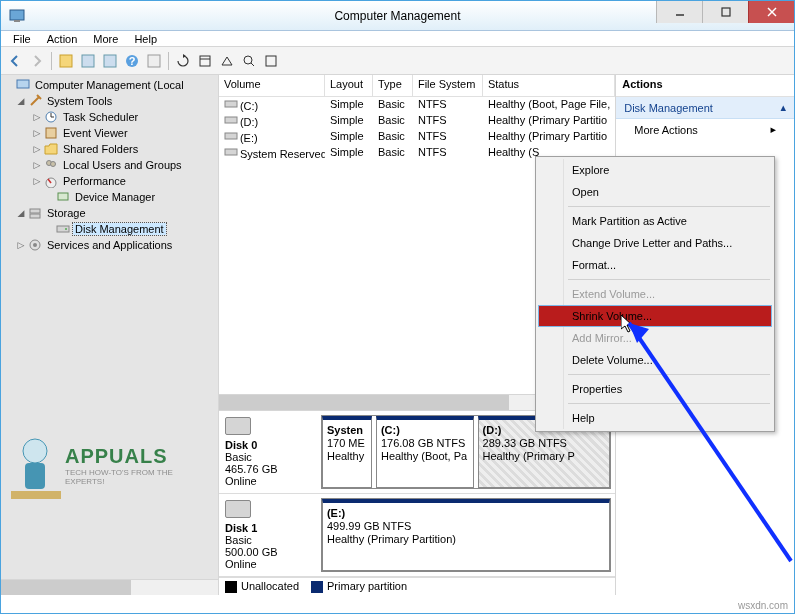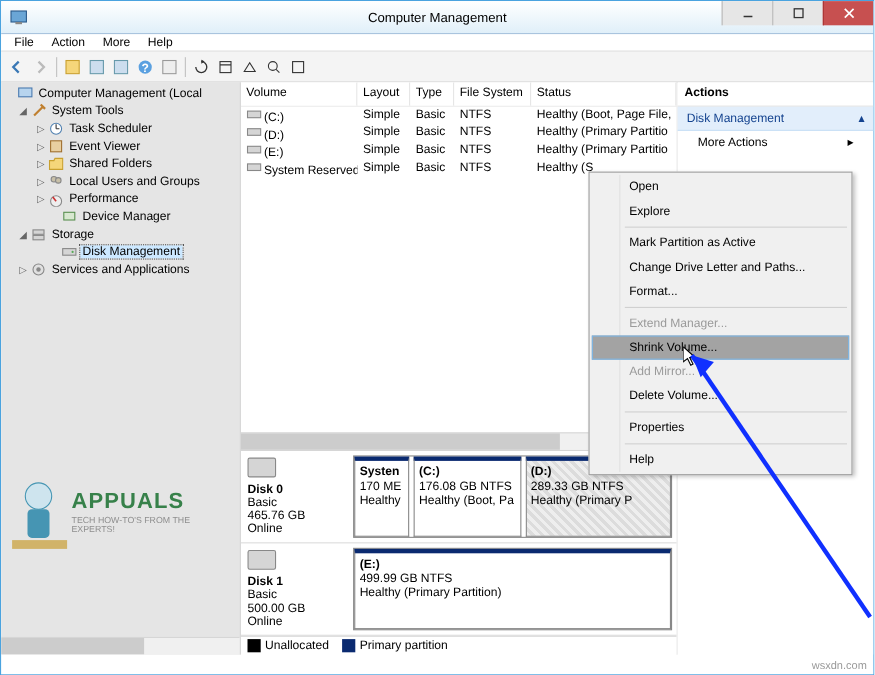--- a/index.html
+++ b/index.html
@@ -67,21 +67,21 @@
   .actions { width: 186px; background: #fff; }
   .actions-header { height: 22px; background: #fff; border-bottom: 1px solid #e0e0e0; padding: 3px 6px; font-weight: bold; }
   .actions-section { background: #e2eefb; border-bottom: 1px solid #c8dff5; padding: 4px 8px; display: flex; justify-content: space-between; align-items: center; color: #14438f; font-size: 12px; }
   .actions-item { padding: 4px 18px; display: flex; justify-content: space-between; cursor: default; align-items: center; }
   
   
   .context-menu { position: absolute; left: 534px; top: 155px; width: 240px; background: #f0f0f0; border: 1px solid #a0a0a0; box-shadow: 2px 2px 4px rgba(0,0,0,0.25); padding: 2px; z-index: 100; }
   .context-menu .gutter { position: absolute; left: 2px; top: 2px; bottom: 2px; width: 26px; background: #f0f0f0; border-right: 1px solid #e0e0e0; }
   .cm-item { position: relative; padding: 5px 10px 5px 34px; cursor: default; }
   .cm-item.disabled { color: #9a9a9a; }
-  .cm-item.hover { background: #a3a3a3; border: 1px solid #7cb6e6; padding: 4px 9px 4px 33px; }
+  .cm-item.hover { background: #b91c1c; border: 1px solid #7cb6e6; padding: 4px 9px 4px 33px; }
   .cm-sep { height: 1px; background: #d0d0d0; margin: 3px 2px 3px 30px; }
   
   
   .arrow-svg { position: absolute; z-index: 200; pointer-events: none; }
   
   
   .watermark { position: absolute; left: 4px; top: 430px; width: 180px; opacity: 0.93; z-index: 50; font-size: 10px; color: #4a7; pointer-events:none; }
   .watermark .brand { font-size: 20px; font-weight: bold; color: #2a7a3f; letter-spacing: 1px; }
   .watermark .tag { font-size: 8px; color: #888; }
   
@@ -425,28 +425,28 @@
       <div class="actions-item">
         <span>More Actions</span>
         <span>▸</span>
       </div>
     </div>
 
   </div>
 
   <div class="context-menu">
     <div class="gutter"></div>
+    <div class="cm-item">Explore</div>
     <div class="cm-item">Open</div>
-    <div class="cm-item">Explore</div>
     <div class="cm-sep"></div>
     <div class="cm-item">Mark Partition as Active</div>
     <div class="cm-item">Change Drive Letter and Paths...</div>
     <div class="cm-item">Format...</div>
     <div class="cm-sep"></div>
-    <div class="cm-item disabled">Extend Manager...</div>
+    <div class="cm-item disabled">Extend Volume...</div>
     <div class="cm-item hover">Shrink Volume...</div>
     <div class="cm-item disabled">Add Mirror...</div>
     <div class="cm-item">Delete Volume...</div>
     <div class="cm-sep"></div>
     <div class="cm-item">Properties</div>
     <div class="cm-sep"></div>
     <div class="cm-item">Help</div>
   </div>
 
   <div class="cursor-icon">

